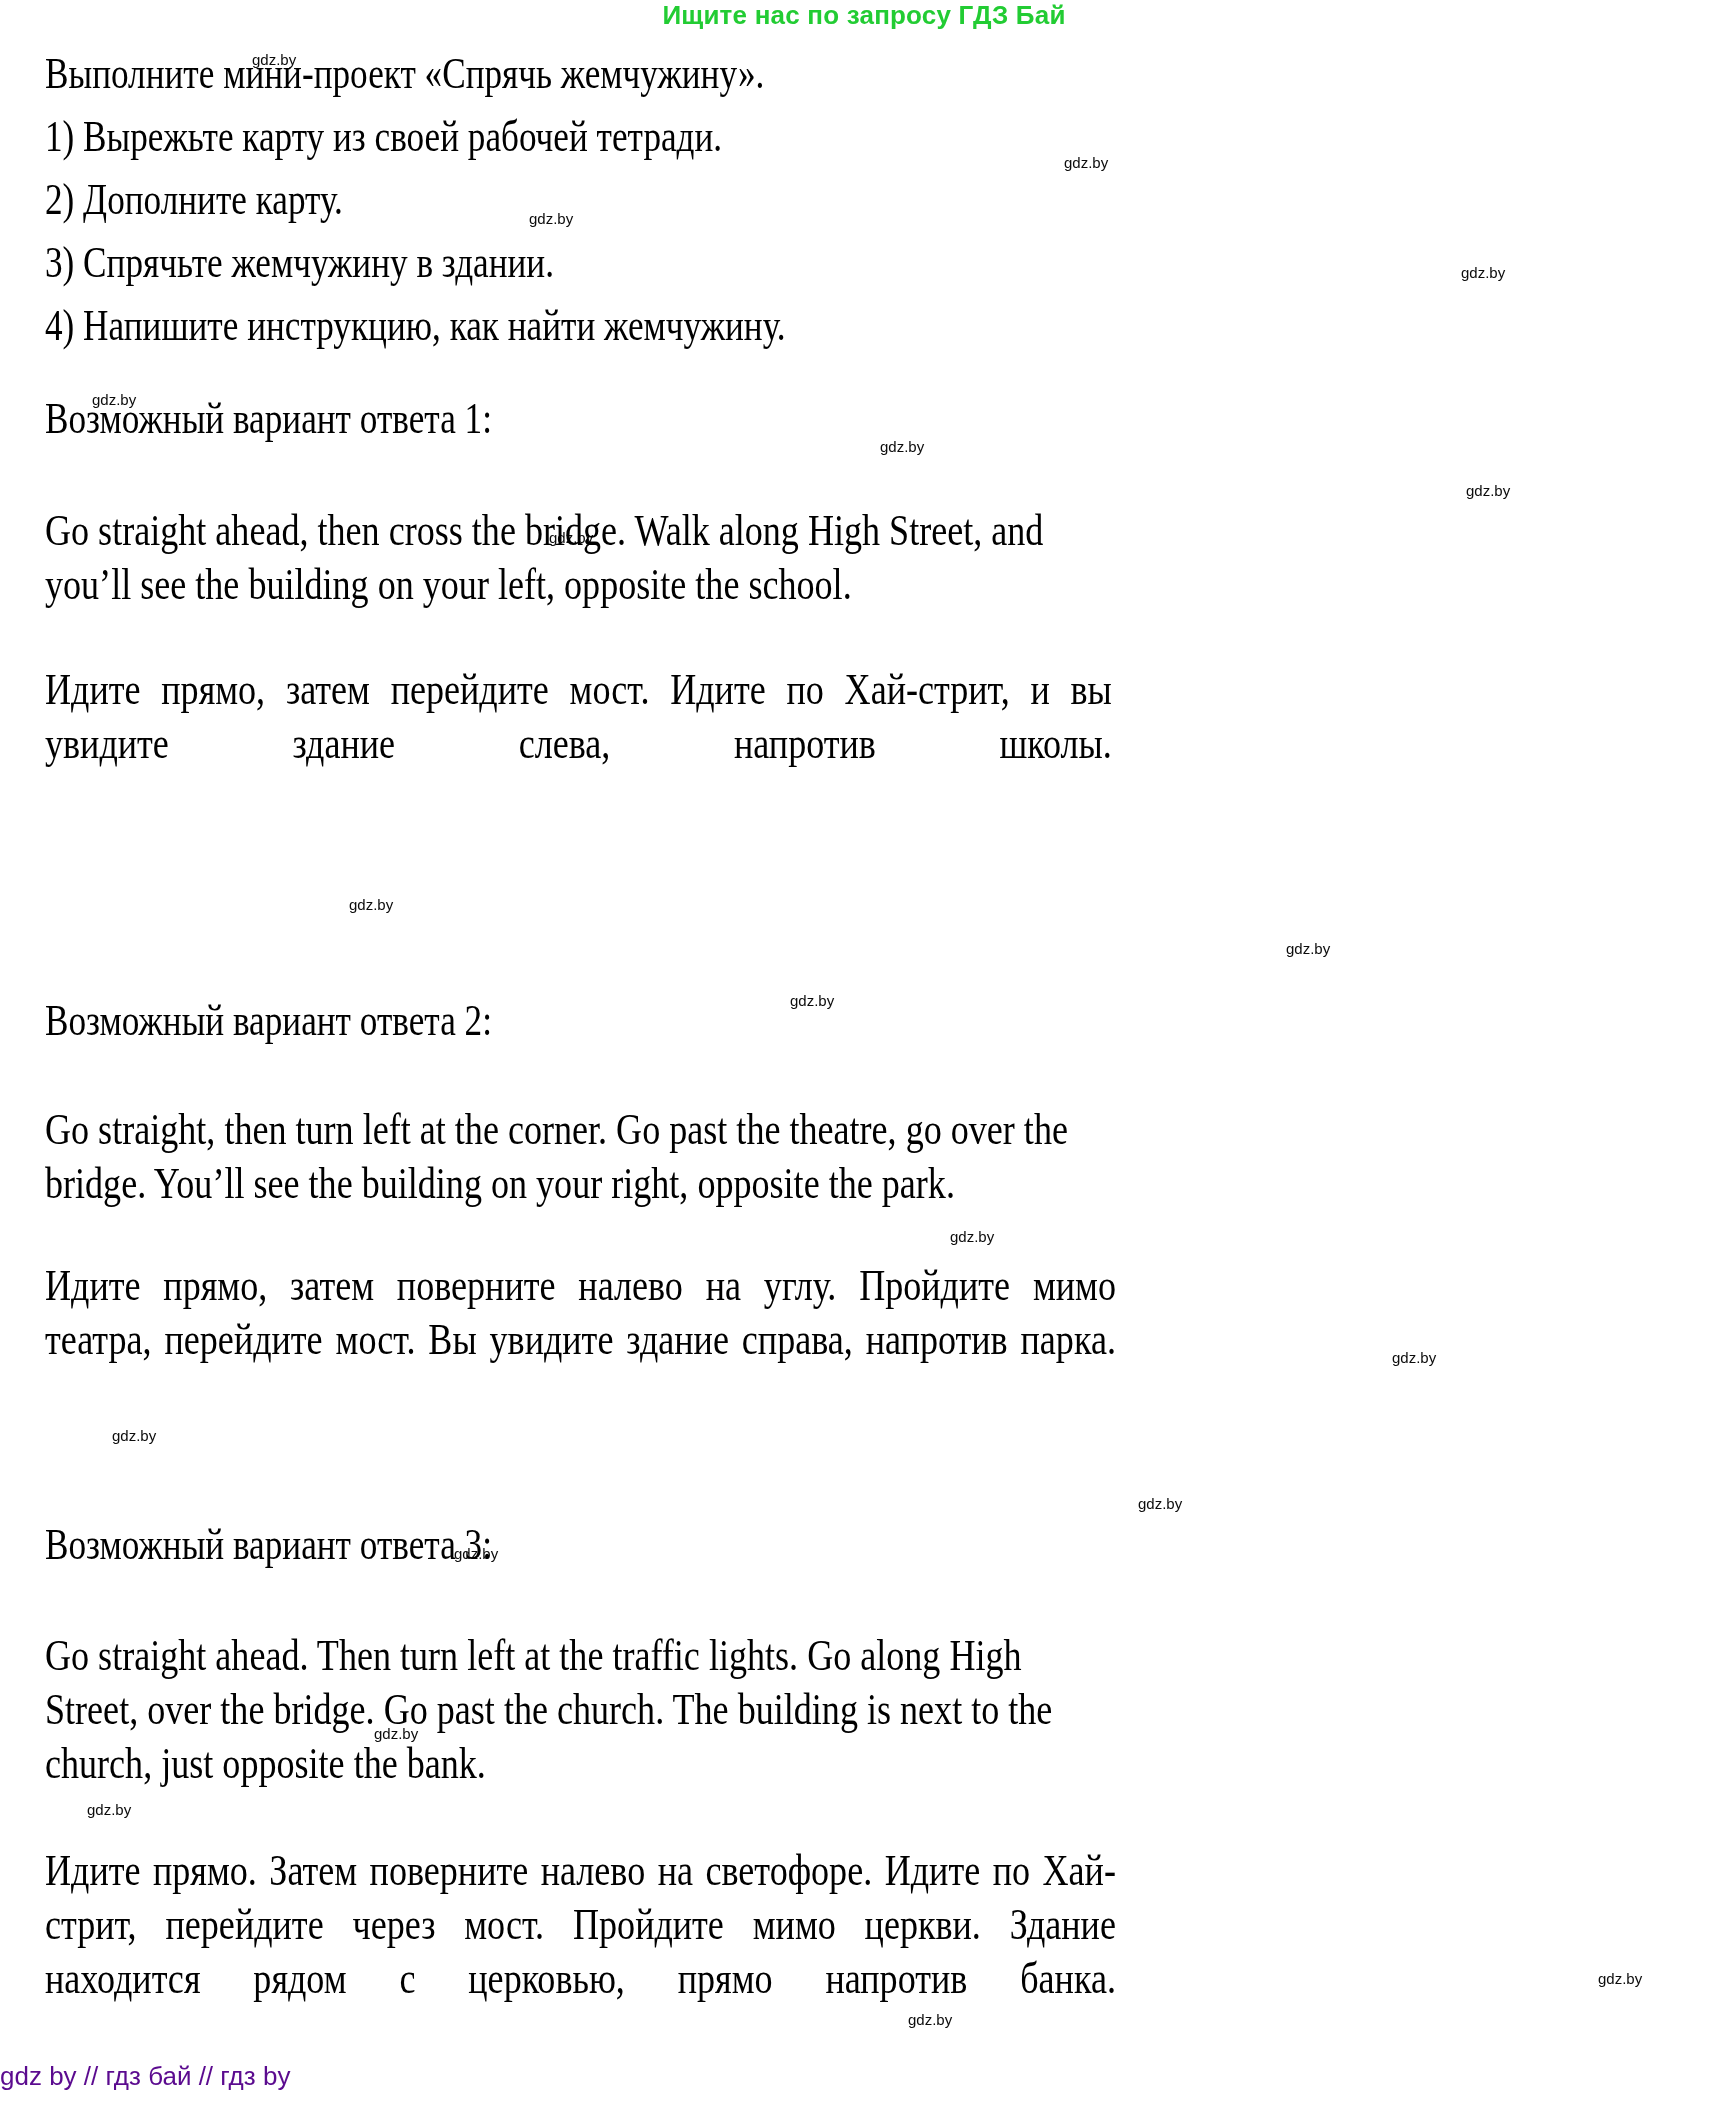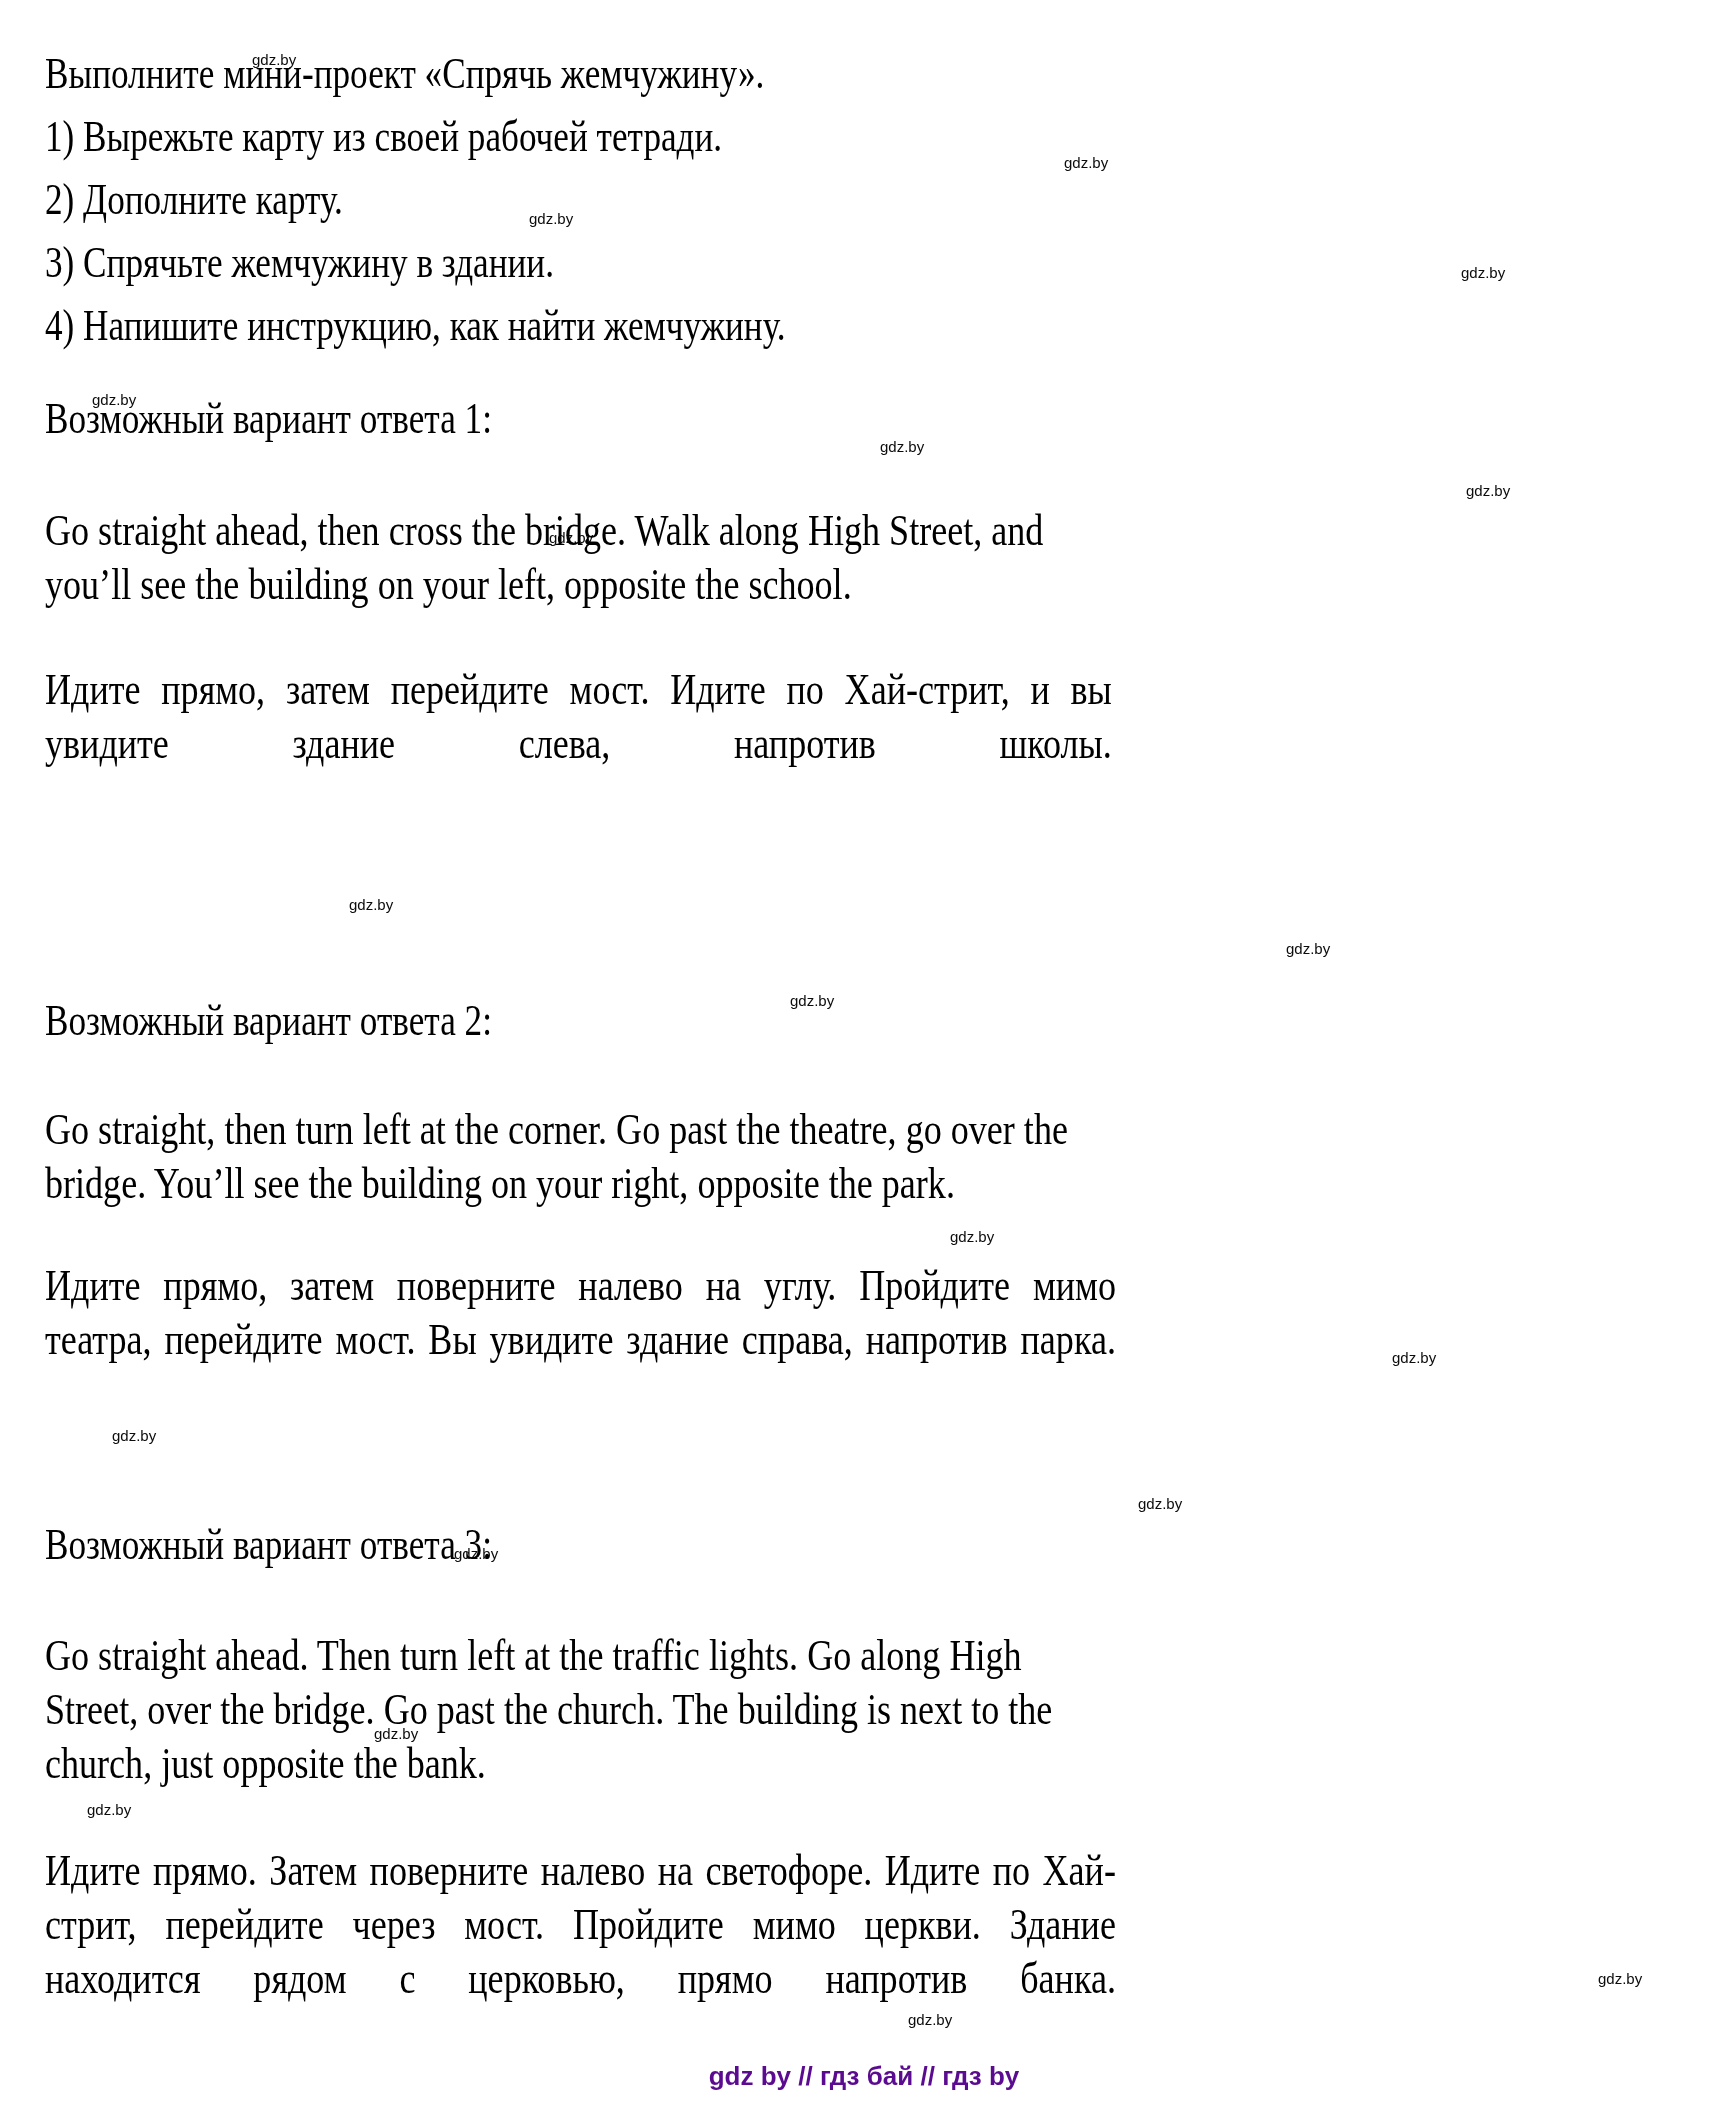--- a/index.html
+++ b/index.html
@@ -37,24 +37,23 @@
     letter-spacing: 0.2px;
     white-space: nowrap;
   }
 
   
   .footer-links {
     position: absolute;
     bottom: 14px;
     left: 0;
     width: 1728px;
-    text-align: center;
     font-family: "Liberation Sans", "DejaVu Sans", sans-serif;
     font-size: 26px;
-    font-weight: 700;
+    font-weight: 400;
     color: #5b0b8f;
     white-space: nowrap;
   }
 
   
   .wm {
     position: absolute;
     font-family: "Liberation Sans", "DejaVu Sans", sans-serif;
     font-size: 15px;
     color: #0c0c0c;
@@ -108,20 +107,21 @@
   }
   .para.en { text-align: left; }
   .para.ru { text-align: justify; }
   .para.ru::after { content: ""; display: inline-block; width: 100%; }
 </style>
 </head>
 <body>
 
 <div id="page">
 
+  <div class="promo-banner">Ищите нас по запросу ГДЗ Бай</div>
 
   <div id="watermark-layer">
       <div class="wm" style="left: 252px; top: 51px;">gdz.by</div>
       <div class="wm" style="left: 1064px; top: 154px;">gdz.by</div>
       <div class="wm" style="left: 529px; top: 210px;">gdz.by</div>
       <div class="wm" style="left: 1461px; top: 264px;">gdz.by</div>
       <div class="wm" style="left: 92px; top: 391px;">gdz.by</div>
       <div class="wm" style="left: 880px; top: 438px;">gdz.by</div>
       <div class="wm" style="left: 1466px; top: 482px;">gdz.by</div>
       <div class="wm" style="left: 549px; top: 529px;">gdz.by</div>

